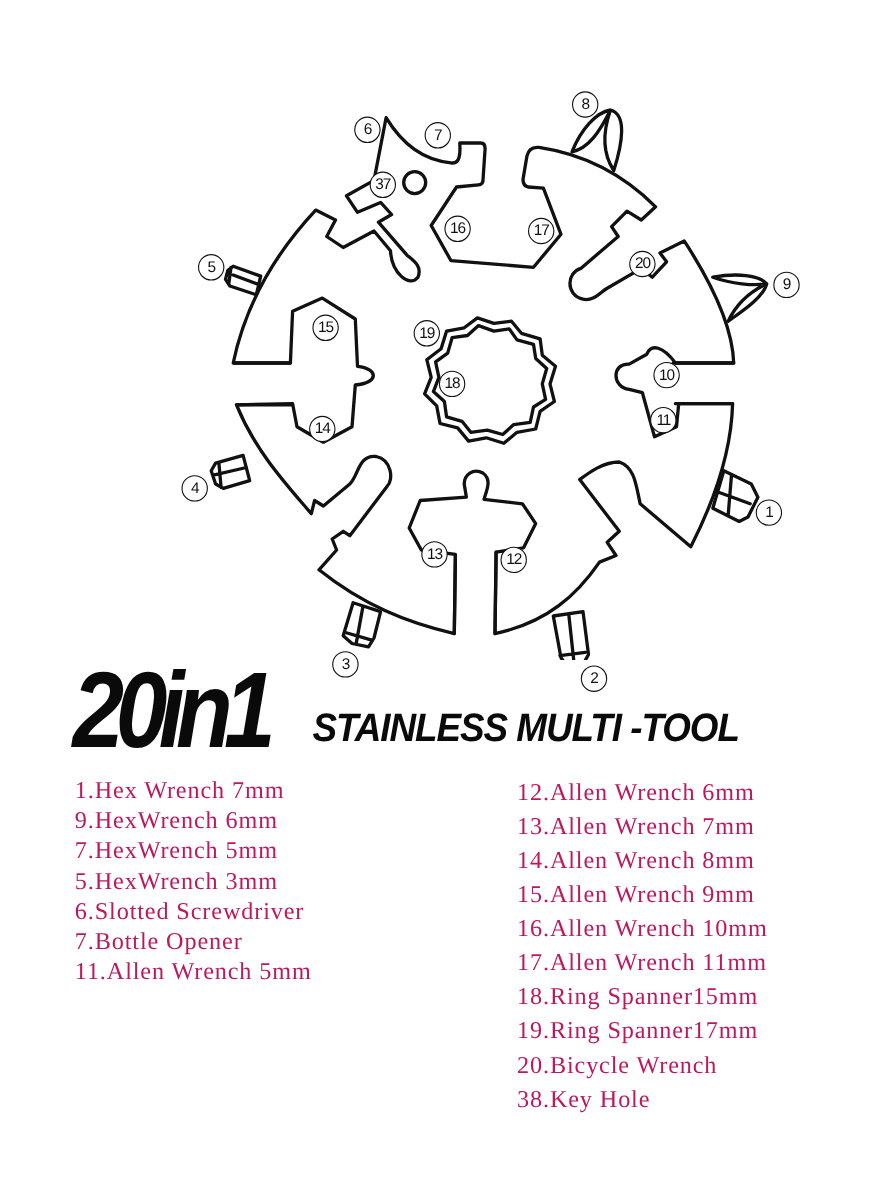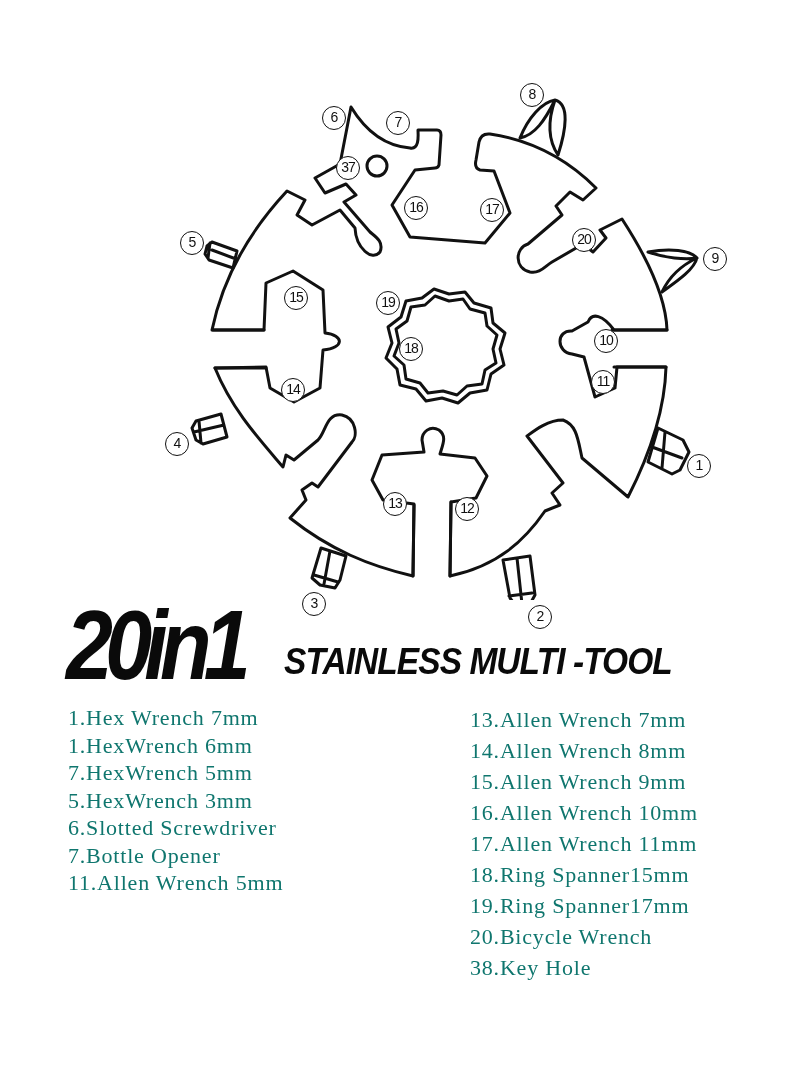--- a/index.html
+++ b/index.html
@@ -6,21 +6,21 @@
   body { width: 800px; height: 1091px; position: relative; overflow: hidden; font-family: "Liberation Serif", serif; color: #222; }
   .diagram { position: absolute; left: 0; top: 0; width: 800px; height: 600px; }
   .diagram svg { width: 800px; height: 600px; display: block; }
   .callout { position: absolute; width: 24px; height: 24px; margin-left: -12px; margin-top: -12px; border: 1.6px solid #111; border-radius: 50%; box-sizing: border-box; font-family: "Liberation Sans", sans-serif; font-size: 14px; line-height: 21px; text-align: center; color: #111; background: #fff; letter-spacing: -1px; }
   .title { position: absolute; left: 66px; top: 600px; width: 700px; height: 90px; }
   .title-big { position: absolute; left: 0; top: 0; font-family: "Liberation Sans", sans-serif; font-weight: 700; font-style: italic; font-size: 98px; line-height: 90px; letter-spacing: -9px; color: #0a0a0a; transform: scaleX(0.86); transform-origin: left top; }
   .title-sub { position: absolute; left: 218px; top: 42px; font-family: "Liberation Sans", sans-serif; font-weight: 700; font-style: italic; font-size: 36px; line-height: 40px; letter-spacing: -1px; color: #0a0a0a; white-space: nowrap; transform: scaleX(0.93); transform-origin: left top; }
   .legend { position: absolute; top: 704px; }
   .legend.left { left: 68px; }
   .legend.right { left: 470px; }
-  .legend-item { font-family: "Liberation Serif", serif; font-size: 22px; line-height: 27.5px; height: 27.5px; letter-spacing: 0.8px; white-space: nowrap; color: #0f766e; }
+  .legend-item { font-family: "Liberation Serif", serif; font-size: 22px; line-height: 27.5px; height: 27.5px; letter-spacing: 0.8px; white-space: nowrap; color: #be185d; }
   .legend.right .legend-item { line-height: 31px; height: 31px; }
 </style>
 </head>
 <body>
 
 <div class="diagram">
   <svg viewBox="0 0 800 600" fill="none" stroke="#111" stroke-width="3" stroke-linejoin="round" stroke-linecap="round">
 
     <path d="M351,107 C365,130 385,146 410,148 C420,150 418,134 418,130 L437,130 Q441,130 441,135 L439,165 Q438,168 435,168 L415,170 L392,205 L410,237 L485,243 L510,213 L494,171 L480,170 Q474,168 476,160 L479,142 Q481,133 490,134 C530,140 566,158 596,188 L583,200 L570,192 L556,206 L562,215 L528,244 C515,248 514,268 530,272 C540,274 545,266 552,262 L583,244 L593,252 L606,238 L600,230 L622,219 C650,262 666,300 667,330 L614,330 C603,315 592,312 588,322 L572,331 C556,330 556,352 572,354 L584,357 L595,397 L615,388 L617,367 L666,367 C665,405 652,450 628,497 L582,458 C578,440 577,425 563,420 C548,420 535,430 527,436 L563,483 L552,493 L560,505 L545,511 C525,540 498,566 450,576 L451,502 L476,498 L487,476 L475,458 L440,454 C443,444 447,436 439,430 C430,425 422,432 422,440 L424,452 L382,455 L372,480 L383,500 L414,504 L413,576 C370,566 330,550 290,518 L306,500 L302,490 L312,483 L318,487 L352,442 C358,436 356,418 342,415 C326,413 326,432 318,440 L294,460 L286,455 L283,467 C260,440 232,410 215,368 L266,367 L270,388 L294,402 L320,388 L323,350 C345,348 344,335 325,333 L323,290 L293,271 L266,283 L264,330 L212,330 C222,282 245,236 287,191 L305,200 L297,215 L312,225 L340,210 L355,228 C356,248 372,262 380,252 C384,242 376,237 370,232 L344,202 L356,195 L346,184 L325,193 L315,178 L340,164 Z"></path>
 
@@ -69,29 +69,30 @@
   <div class="callout" style="left:348px;top:168px">37</div>
 </div>
 
 <div class="title">
   <div class="title-big">20in1</div>
   <div class="title-sub">STAINLESS MULTI -TOOL</div>
 </div>
 
 <div class="legend left">
   <div class="legend-item">1.Hex Wrench 7mm</div>
-  <div class="legend-item">1.HexWrench 6mm</div>
+  <div class="legend-item">9.HexWrench 6mm</div>
   <div class="legend-item">7.HexWrench 5mm</div>
   <div class="legend-item">5.HexWrench 3mm</div>
   <div class="legend-item">6.Slotted Screwdriver</div>
   <div class="legend-item">7.Bottle Opener</div>
   <div class="legend-item">11.Allen Wrench 5mm</div>
 </div>
 
 <div class="legend right">
+  <div class="legend-item">12.Allen Wrench 6mm</div>
   <div class="legend-item">13.Allen Wrench 7mm</div>
   <div class="legend-item">14.Allen Wrench 8mm</div>
   <div class="legend-item">15.Allen Wrench 9mm</div>
   <div class="legend-item">16.Allen Wrench 10mm</div>
   <div class="legend-item">17.Allen Wrench 11mm</div>
   <div class="legend-item">18.Ring Spanner15mm</div>
   <div class="legend-item">19.Ring Spanner17mm</div>
   <div class="legend-item">20.Bicycle Wrench</div>
   <div class="legend-item">38.Key Hole</div>
 </div>

